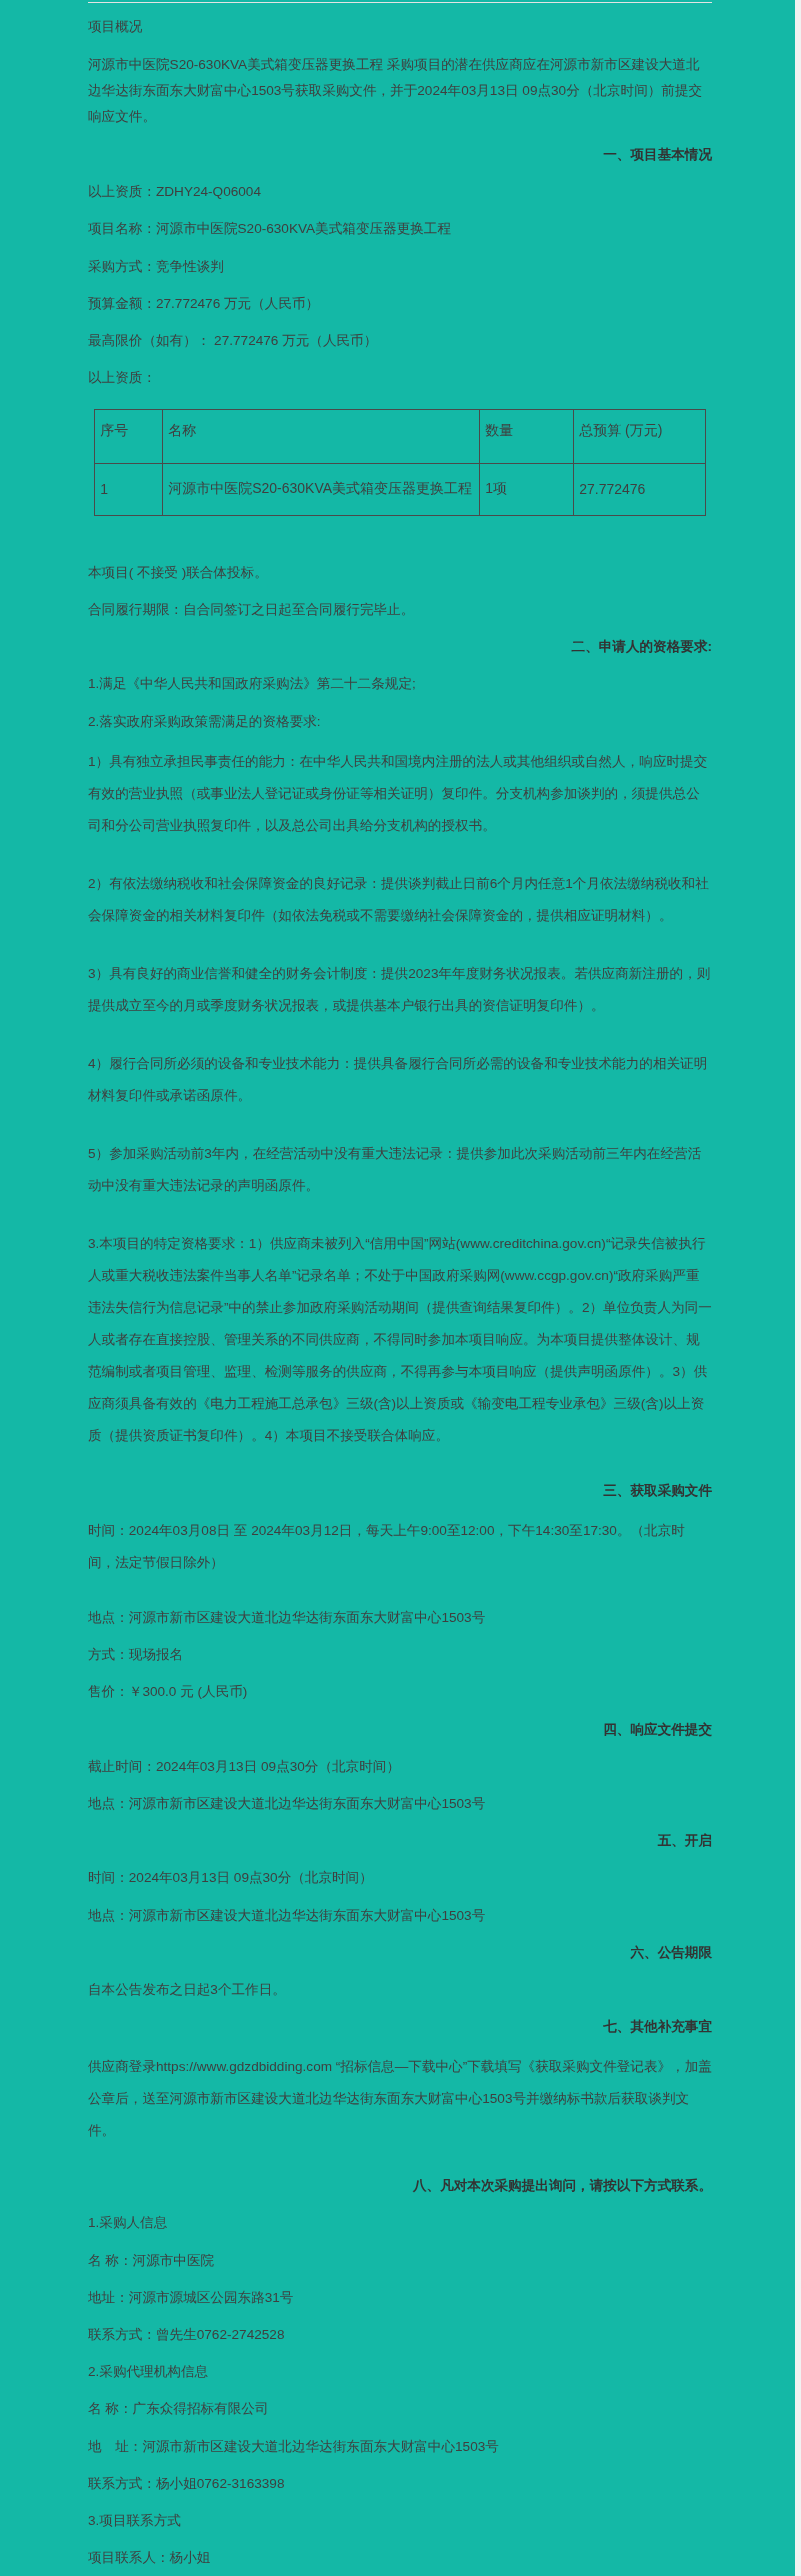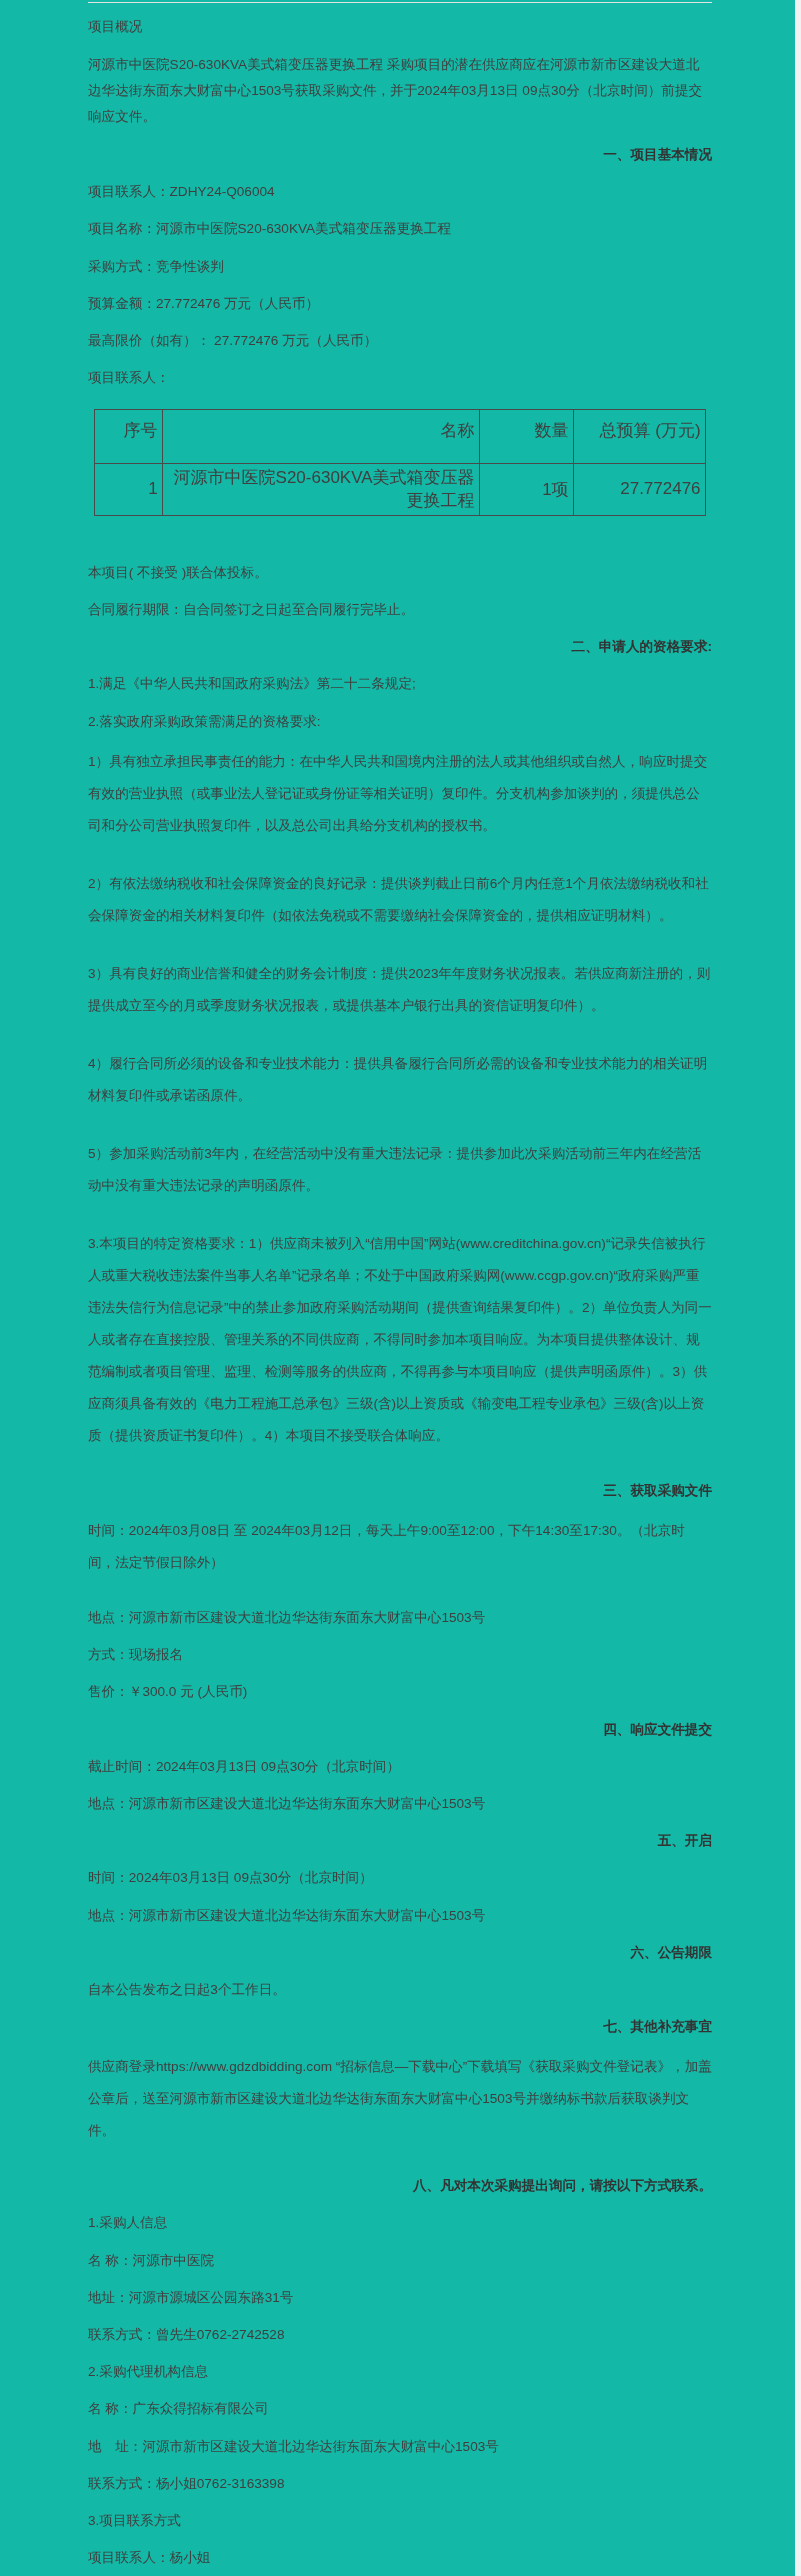--- a/index.html
+++ b/index.html
@@ -7,45 +7,45 @@
   .page { position:relative; width:801px; height:2576px; background:#14b8a6; overflow:hidden; }
   .hairline { position:absolute; top:2.4px; left:88px; width:624px; height:0.8px; background:#e3e3e3; }
   .scrollstrip { position:absolute; top:0; right:0; width:5.6px; height:2576px; background:#f1f1f1; }
   .content { position:absolute; top:14.4px; left:88px; width:624px; }
   .content p { margin:0 0 11.2px 0; line-height:26px; font-size:13.6px; color:#3f3f3f; font-weight:400; }
   .content p.intro { line-height:26.4px; }
   .content p.ml { line-height:32px; margin-bottom:26px; }
   .content h2 { margin:0 0 11.2px 0; line-height:26px; font-size:13.6px; color:#333333; font-weight:700;text-align:right; }
   table.demand { border-collapse:collapse; table-layout:fixed; width:611px; margin:17.6px 0 44px 6.4px; }
   table.demand th, table.demand td {
-    border:0.8px solid #4a4a4a; text-align:right; vertical-align:middle;
-    font-size:17px; color:#3f3f3f; font-weight:400; padding:0 4.8px;
+    border:0.8px solid #4a4a4a; text-align:left; vertical-align:middle;
+    font-size:14px; color:#3f3f3f; font-weight:400; padding:0 4.8px;
   }
   table.demand th { height:42px; padding-bottom:11.2px; }
   table.demand td { height:51px; }
 </style>
 </head>
 <body>
 
 <div class="page">
   <div class="hairline"></div>
   <div class="scrollstrip"></div>
 
   <div class="content">
 
     <p>项目概况</p>
     <p class="intro">河源市中医院S20-630KVA美式箱变压器更换工程 采购项目的潜在供应商应在河源市新市区建设大道北边华达街东面东大财富中心1503号获取采购文件，并于2024年03月13日 09点30分（北京时间）前提交响应文件。</p>
 
     <h2>一、项目基本情况</h2>
-    <p>项目联系人：ZDHY24-Q06004</p>
+    <p>以上资质：ZDHY24-Q06004</p>
     <p>项目名称：河源市中医院S20-630KVA美式箱变压器更换工程</p>
     <p>采购方式：竞争性谈判</p>
     <p>预算金额：27.772476 万元（人民币）</p>
     <p>最高限价（如有）： 27.772476 万元（人民币）</p>
-    <p>项目联系人：</p>
+    <p>以上资质：</p>
 
     <table class="demand">
       <colgroup>
         <col style="width:68px">
           <col style="width:317px">
           <col style="width:94px">
           <col style="width:132px">
       </colgroup>
       <thead>
         <tr>

